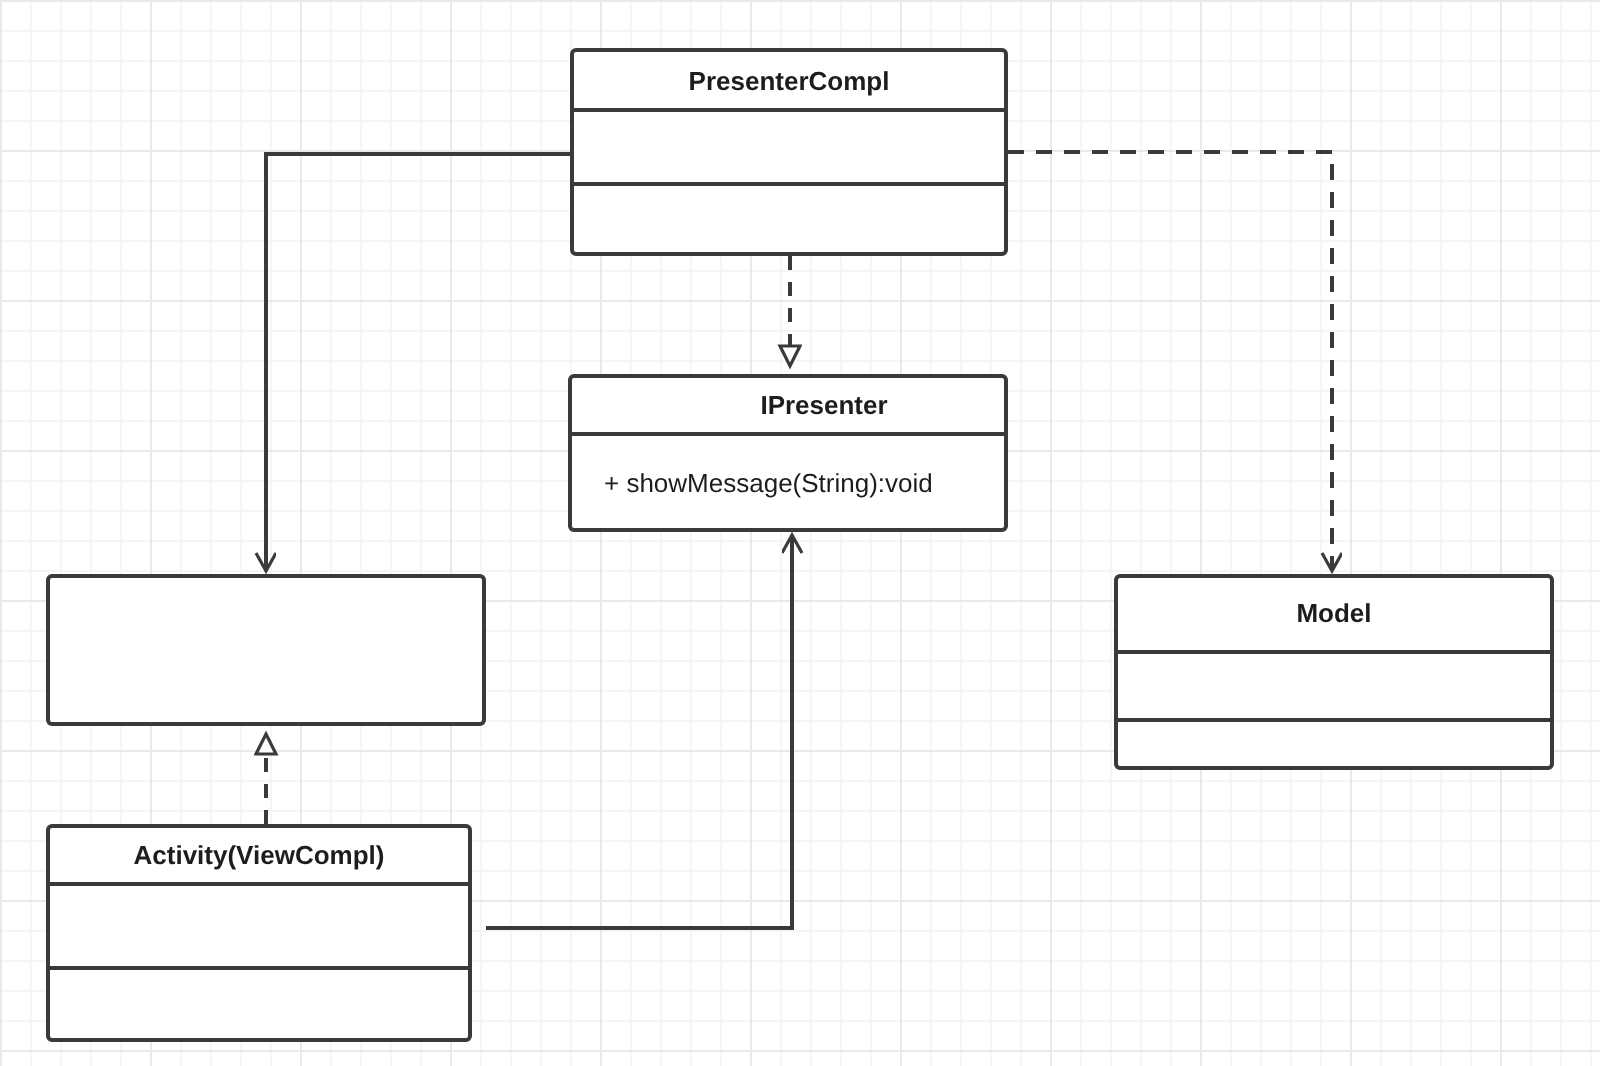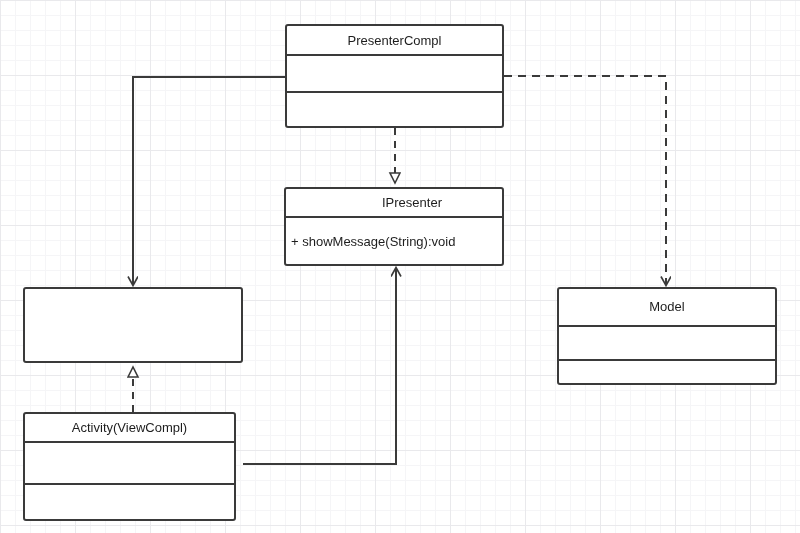--- a/index.html
+++ b/index.html
@@ -41,26 +41,26 @@
     flex-direction: column;
   }
   .compartment {
     box-sizing: border-box;
     display: flex;
     align-items: center;
   }
   .compartment.title {
     justify-content: center;
     border-bottom: 2px solid #3a3a3a;
-    font-weight: normal;
+    font-weight: bold;
     font-size: 13px;
     color: #1d1d1d;
   }
   .compartment.members {
-    padding-left: 5px;
+    padding-left: 16px;
     font-size: 13px;
     color: #1d1d1d;
   }
   .compartment.sep {
     border-bottom: 2px solid #3a3a3a;
   }
 </style>
 </head>
 <body>
 

